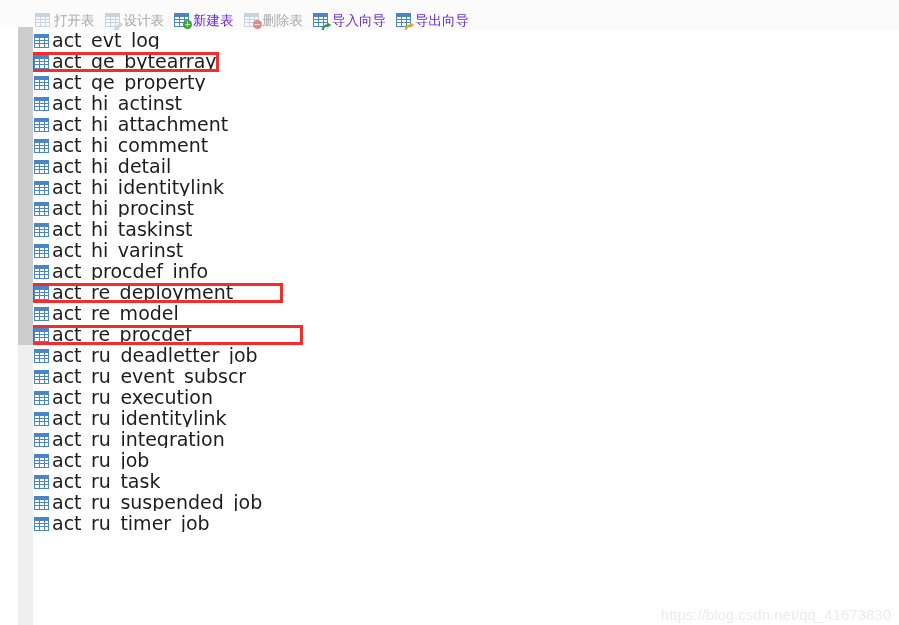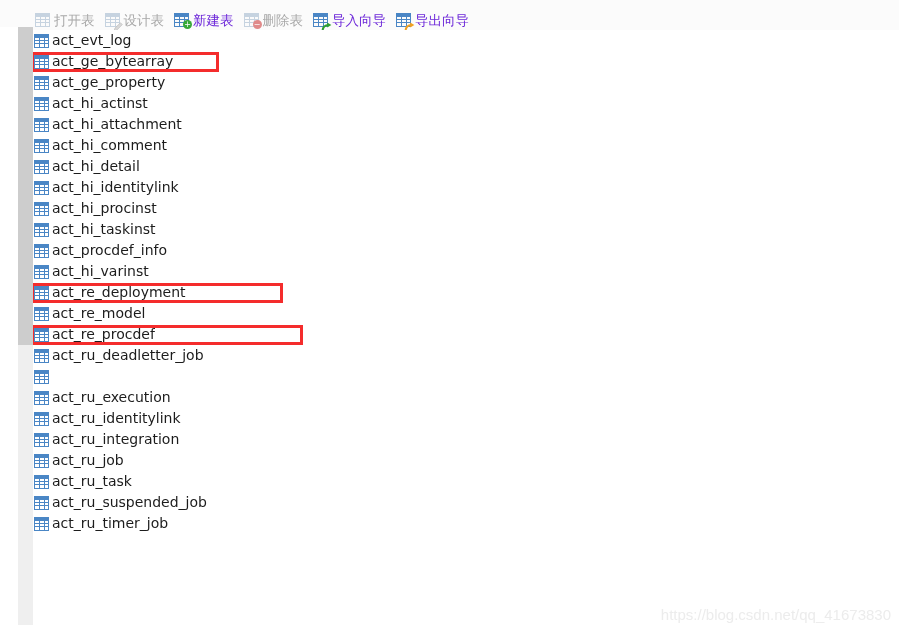--- a/index.html
+++ b/index.html
@@ -140,21 +140,21 @@
   .row {
     position: relative;
     height: 21px;
     display: flex;
     align-items: center;
     padding-left: 1px;
   }
   .row .tbl-ico { margin-right: 3px; }
   .row-label {
     font-family: "DejaVu Sans", sans-serif;
-    font-size: 14px;
+    font-size: 19px;
     line-height: 17px;
     color: #1c1c1c;
     white-space: nowrap;
     overflow: hidden;
   }
 
   
   .hl-box {
     position: absolute;
     border: 3px solid #f42c2c;
@@ -287,34 +287,34 @@
         <i class="hdr"></i>
         <i class="bdy"></i>
       </span>
       <span class="row-label">act_hi_taskinst</span>
     </div>
     <div class="row">
       <span class="tbl-ico">
         <i class="hdr"></i>
         <i class="bdy"></i>
       </span>
+      <span class="row-label">act_hi_varinst</span>
+    </div>
+    <div class="row">
+      <span class="tbl-ico">
+        <i class="hdr"></i>
+        <i class="bdy"></i>
+      </span>
       <span class="row-label">act_procdef_info</span>
     </div>
     <div class="row">
       <span class="tbl-ico">
         <i class="hdr"></i>
         <i class="bdy"></i>
       </span>
-      <span class="row-label">act_hi_varinst</span>
-    </div>
-    <div class="row">
-      <span class="tbl-ico">
-        <i class="hdr"></i>
-        <i class="bdy"></i>
-      </span>
       <span class="row-label">act_re_deployment</span>
     </div>
     <div class="hl-box" style="left: -2px; top: 253px; width: 252px; height: 20px; border-color: rgb(244, 44, 44);"></div>
     <div class="row">
       <span class="tbl-ico">
         <i class="hdr"></i>
         <i class="bdy"></i>
       </span>
       <span class="row-label">act_re_model</span>
     </div>
@@ -331,20 +331,21 @@
         <i class="hdr"></i>
         <i class="bdy"></i>
       </span>
       <span class="row-label">act_ru_deadletter_job</span>
     </div>
     <div class="row">
       <span class="tbl-ico">
         <i class="hdr"></i>
         <i class="bdy"></i>
       </span>
+      <span class="row-label">act_ru_event_subscr</span>
     </div>
     <div class="row">
       <span class="tbl-ico">
         <i class="hdr"></i>
         <i class="bdy"></i>
       </span>
       <span class="row-label">act_ru_execution</span>
     </div>
     <div class="row">
       <span class="tbl-ico">

